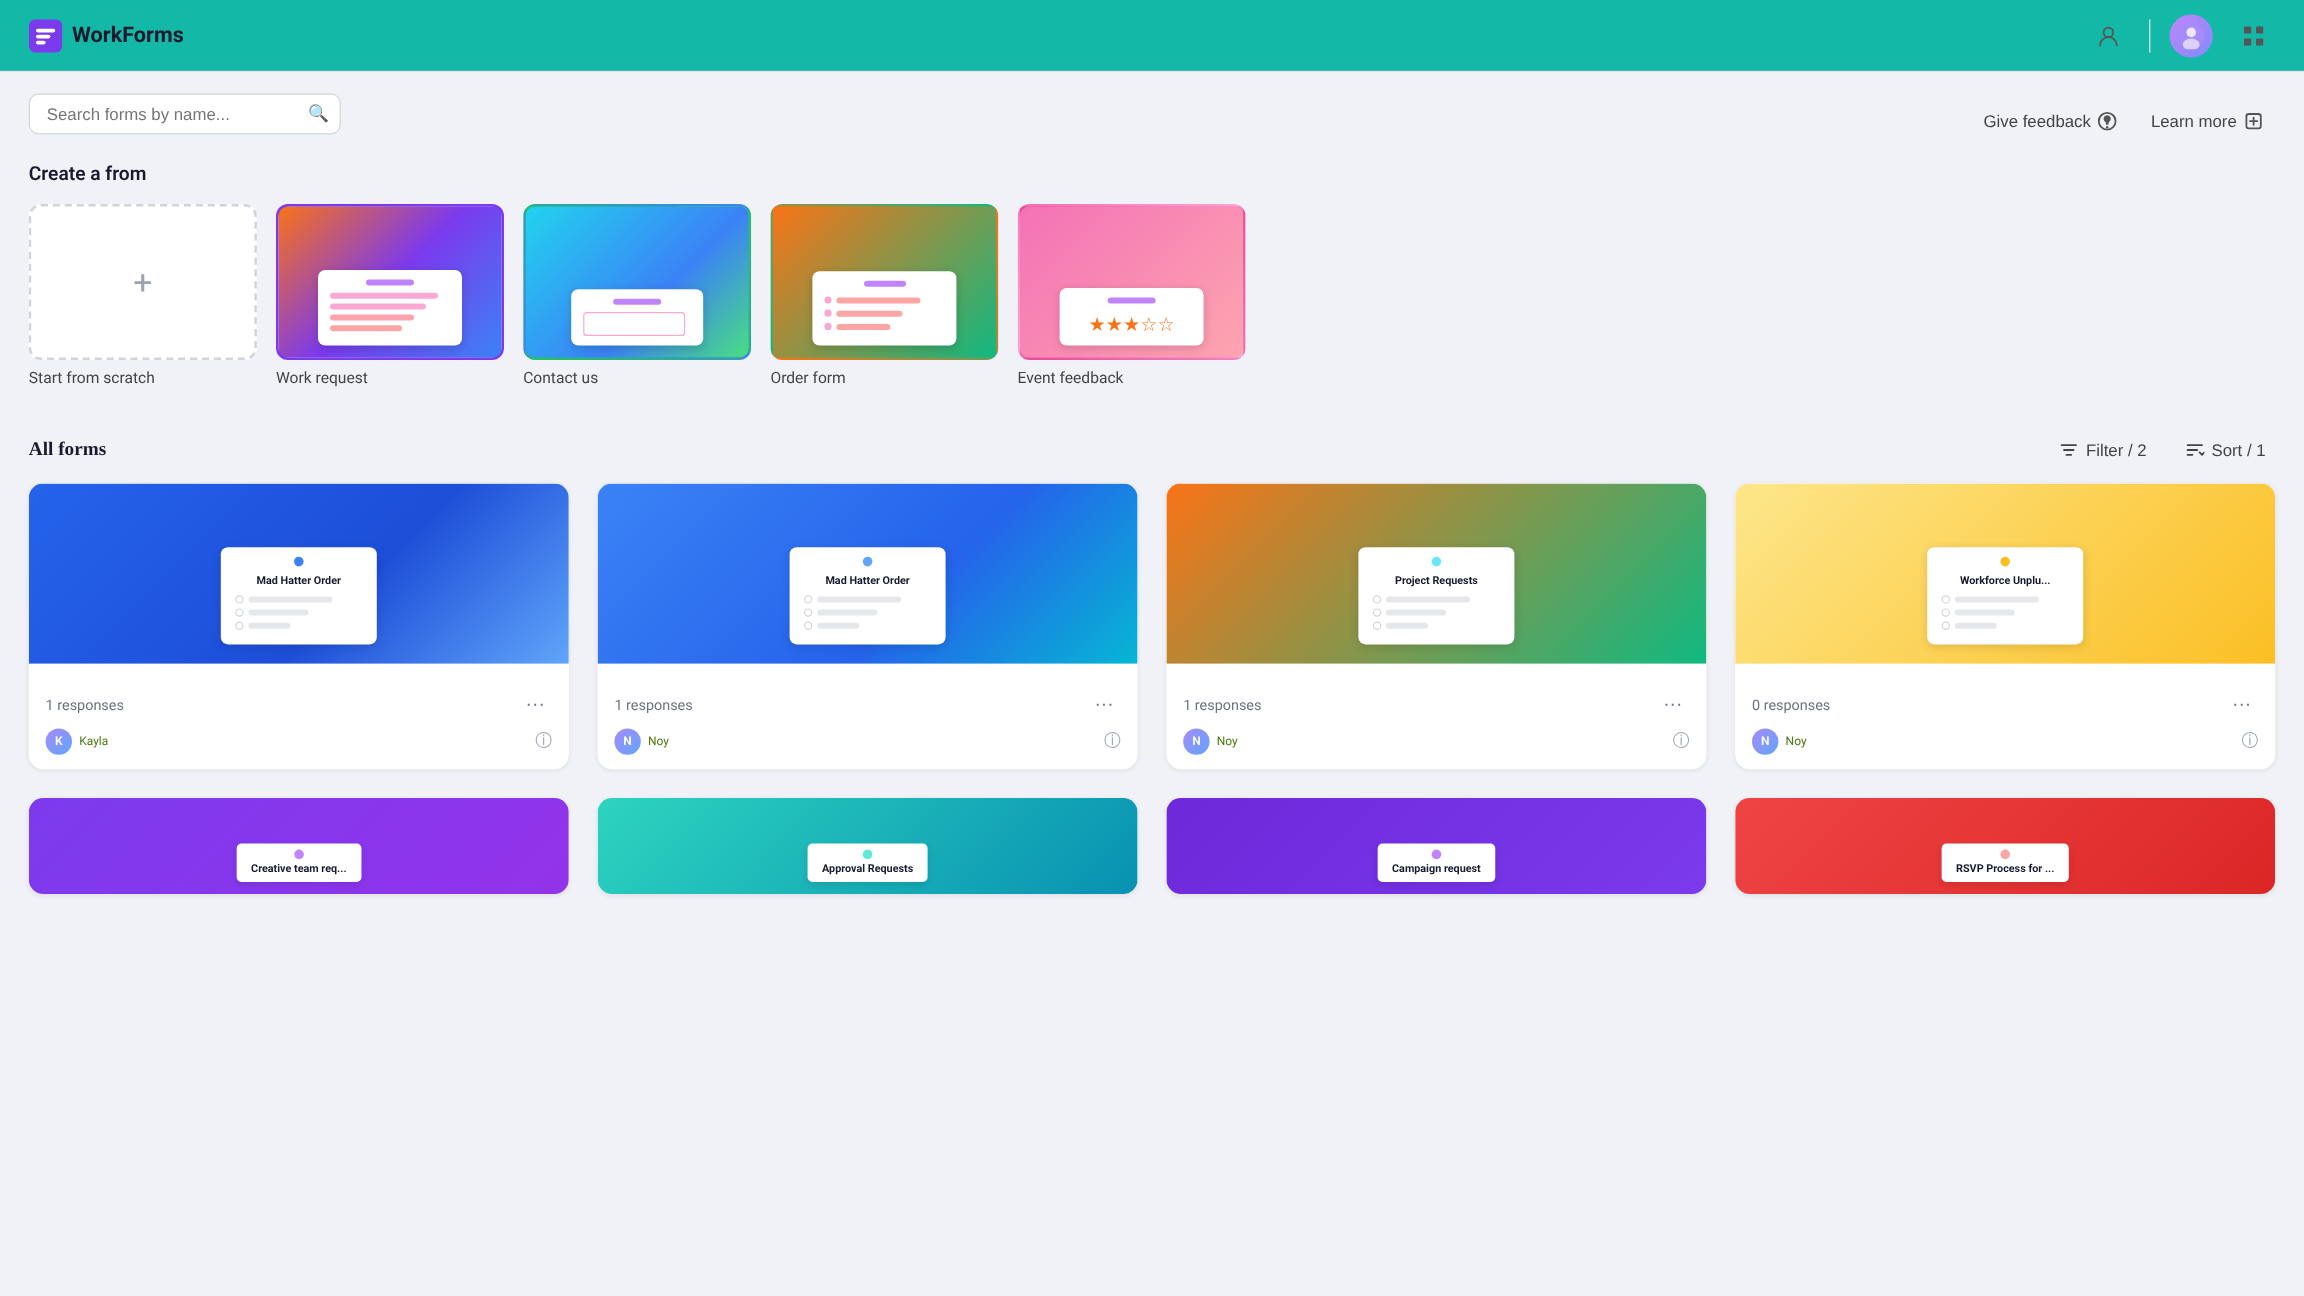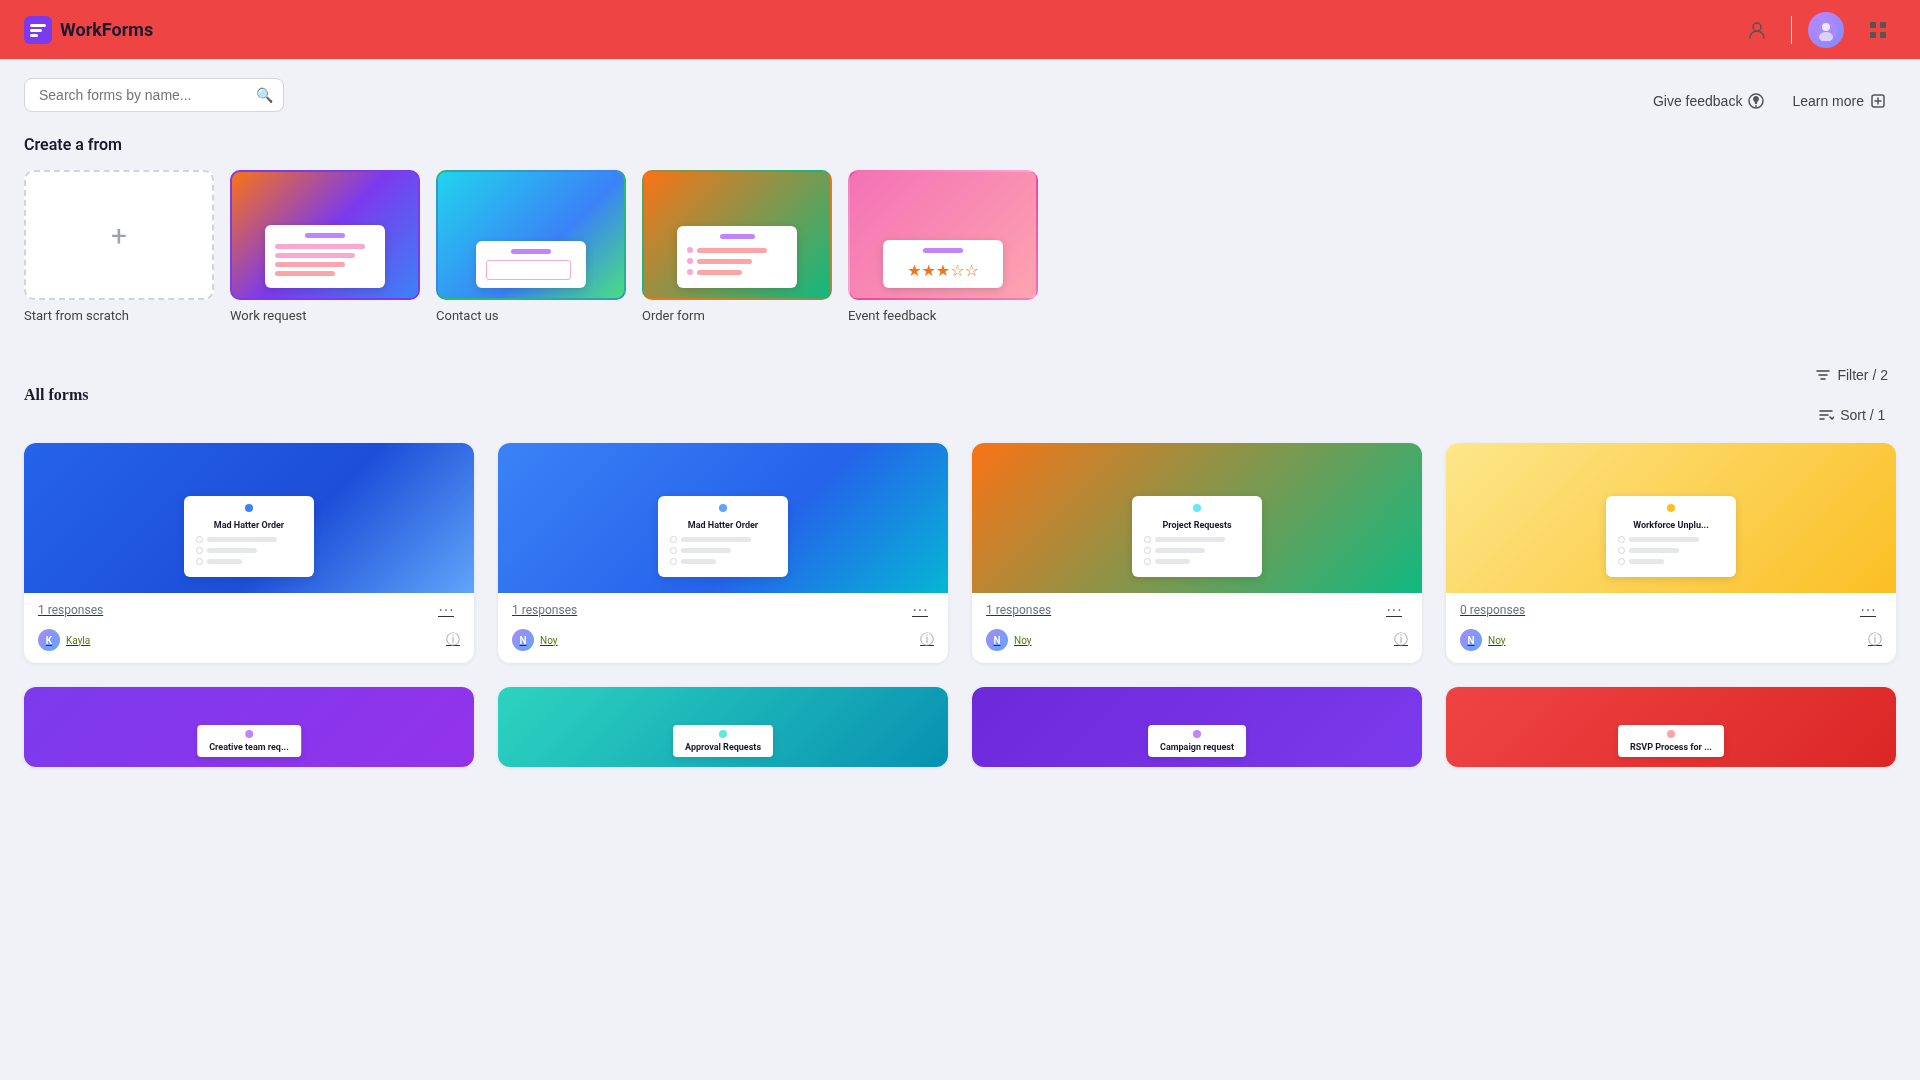--- a/index.html
+++ b/index.html
@@ -1,20 +1,20 @@
 <!DOCTYPE html>
 <html><head>
   <meta charset="utf-8">
   <style>
     * { box-sizing: border-box; margin: 0; padding: 0; }
     body { font-family: -apple-system, BlinkMacSystemFont, 'Segoe UI', Roboto, sans-serif; background: #f0f2f7; color: #333; }
 
     
     .header {
-      background: #ef4444;
+      background: #14b8a6;
       height: 60px;
       display: flex;
       align-items: center;
       padding: 0 24px;
       border-bottom: 1px solid #e5e7eb;
       position: sticky;
       top: 0;
       z-index: 100;
     }
     .header-logo {
@@ -258,21 +258,20 @@
       font-size: 16px;
       font-weight: 600;
       color: #1a1a2e;
       flex: 1;
       font-family: Liberation Serif, serif;
     }
     .filter-sort-area {
       display: flex;
       align-items: center;
       gap: 16px;
-      flex-direction: column;
     }
     .filter-btn, .sort-btn {
       display: flex;
       align-items: center;
       gap: 6px;
       background: none;
       border: none;
       cursor: pointer;
       font-size: 14px;
       color: #444;
@@ -309,22 +308,21 @@
       padding: 8px 12px;
       width: 130px;
       box-shadow: 0 2px 8px rgba(0,0,0,0.12);
     }
     .fcp-dot { width: 8px; height: 8px; border-radius: 50%; margin: 0 auto 8px; }
     .fcp-radio-row { display: flex; align-items: center; gap: 4px; margin-bottom: 4px; }
     .fcp-radio { width: 7px; height: 7px; border-radius: 50%; border: 1.5px solid #d1d5db; flex-shrink: 0; }
     .fcp-radio-bar { height: 5px; border-radius: 3px; background: #e5e7eb; }
 
     .form-card-info {
-      padding: 6px 14px 12px;
-      text-decoration: underline;
+      padding: 24px 14px 12px;
     }
     .form-card-stats {
       display: flex;
       align-items: center;
       justify-content: space-between;
       margin-bottom: 8px;
     }
     .form-responses {
       font-size: 12px;
       color: #6b7280;

